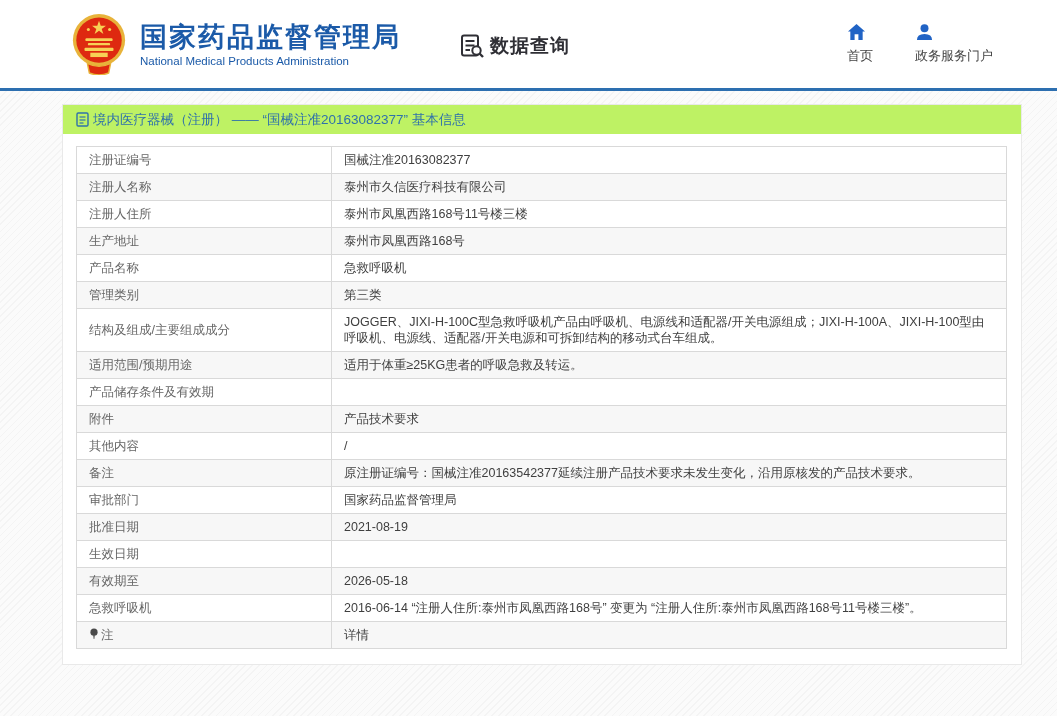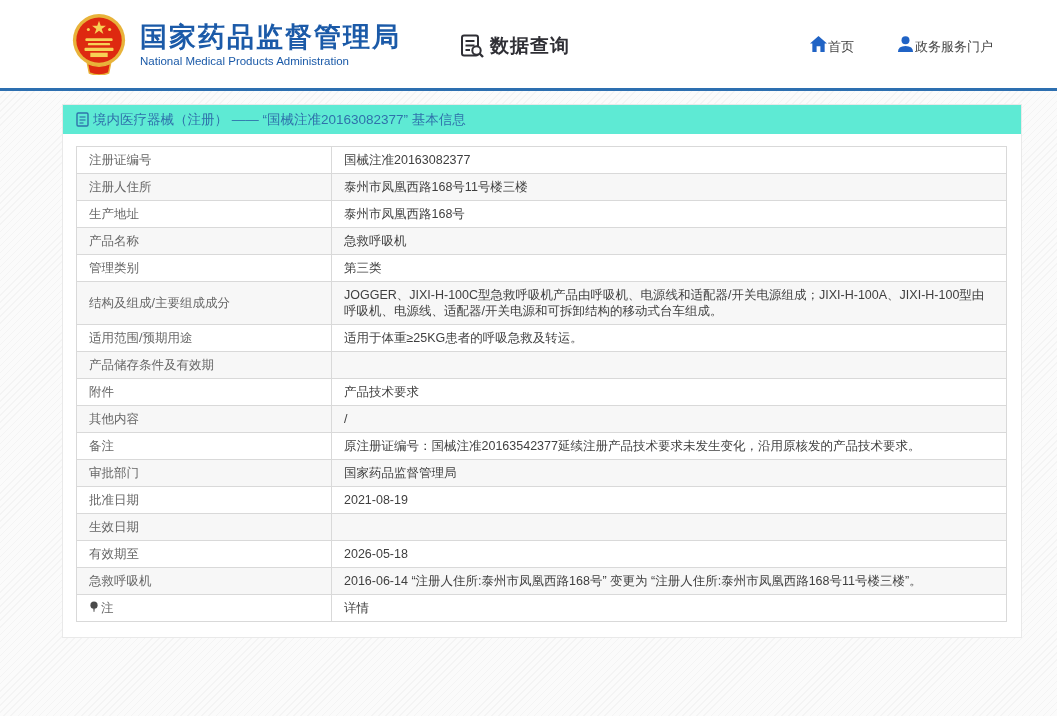--- a/index.html
+++ b/index.html
@@ -10,30 +10,30 @@
   
   .header { height:88px; background:#fff; display:flex; align-items:center; padding-left:70px; }
   .emblem { width:58px; height:62px; flex:0 0 auto; }
   .brand { margin-left:12px; }
   .brand-title { color:#1b5aa8; font-size:27px; font-weight:bold; letter-spacing:2px; line-height:30px; }
   .brand-sub { color:#1b5aa8; font-size:11.5px; margin-top:3px; }
   .section { display:flex; align-items:center; margin-left:58px; margin-top:4px; }
   .section-icon { width:26px; height:26px; margin-right:5px; }
   .section-label { color:#2f2f35; font-size:19px; font-weight:bold; letter-spacing:1px; }
   .header-nav { margin-left:auto; margin-right:64px; display:flex; gap:42px; }
-  .nav-item { display:flex; flex-direction:row; align-items:center; cursor:pointer; }
+  .nav-item { display:flex; flex-direction:column; align-items:flex-start; cursor:pointer; }
   .nav-icon { width:19px; height:18px; }
   .nav-label { color:#444; font-size:13px; margin-top:6px; white-space:nowrap; }
 
   .divider { height:3px; background:#2d6fb0; }
 
   
   .main { height:625px; background:repeating-linear-gradient(135deg,#fbfbfb 0 4px,#f4f4f4 4px 5px); padding-top:13px; }
   .card { width:960px; margin-left:62px; background:#fff; border:1px solid #e9e9e9; }
-  .card-header { height:29px; background:#5eead4; display:flex; align-items:center; padding-left:13px; }
+  .card-header { height:29px; background:#bef264; display:flex; align-items:center; padding-left:13px; }
   .doc-icon { width:13px; height:15px; margin-right:4px; margin-top:-1px; }
   .card-title { color:#2f71ab; font-size:13.5px; }
   .card-body { padding:12px 14px 15px 13px; background:#fff; }
 
   table.info { border-collapse:collapse; width:100%; table-layout:fixed; }
   table.info td { border:1px solid #d9d9d9; font-size:12.5px; line-height:16px; padding:5px 12px; vertical-align:middle; word-break:break-all; }
   td.lbl { text-align:left; color:#666; }
   td.val { color:#3f3f3f; }
   table.info tr:nth-child(even) { background:#f7f7f7; }
   td.val a { color:#404040; text-decoration:none; }
@@ -111,20 +111,24 @@
           <colgroup>
               <col style="width:255px">
               <col>
             </colgroup>
           <tbody>
               <tr>
                 <td class="lbl">注册证编号</td>
                 <td class="val">国械注准20163082377</td>
               </tr>
               <tr>
+                <td class="lbl">注册人名称</td>
+                <td class="val">泰州市久信医疗科技有限公司</td>
+              </tr>
+              <tr>
                 <td class="lbl">注册人住所</td>
                 <td class="val">泰州市凤凰西路168号11号楼三楼</td>
               </tr>
               <tr>
                 <td class="lbl">生产地址</td>
                 <td class="val">泰州市凤凰西路168号</td>
               </tr>
               <tr>
                 <td class="lbl">产品名称</td>
                 <td class="val">急救呼吸机</td>

